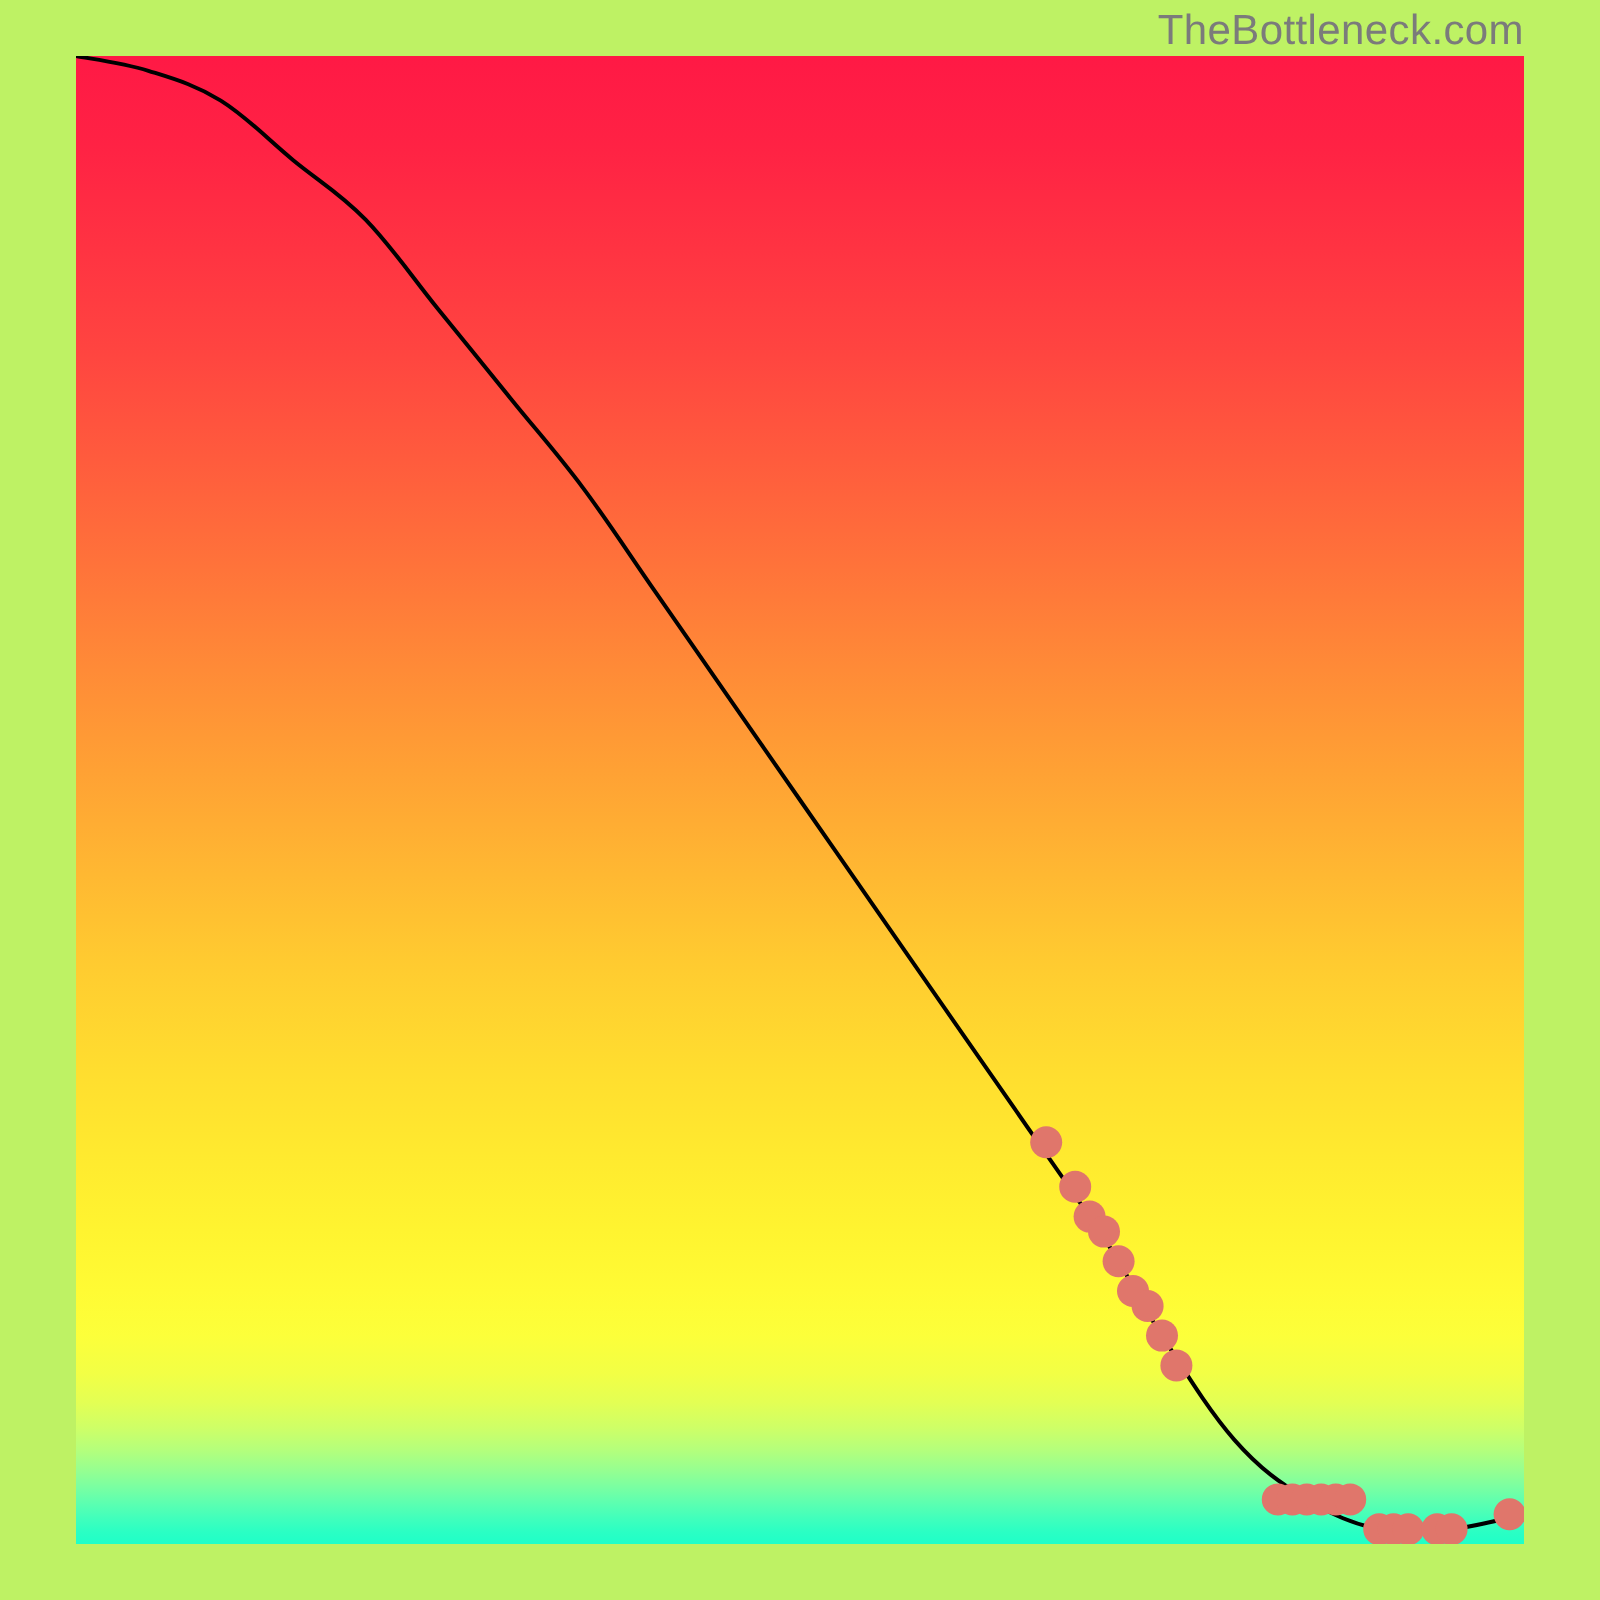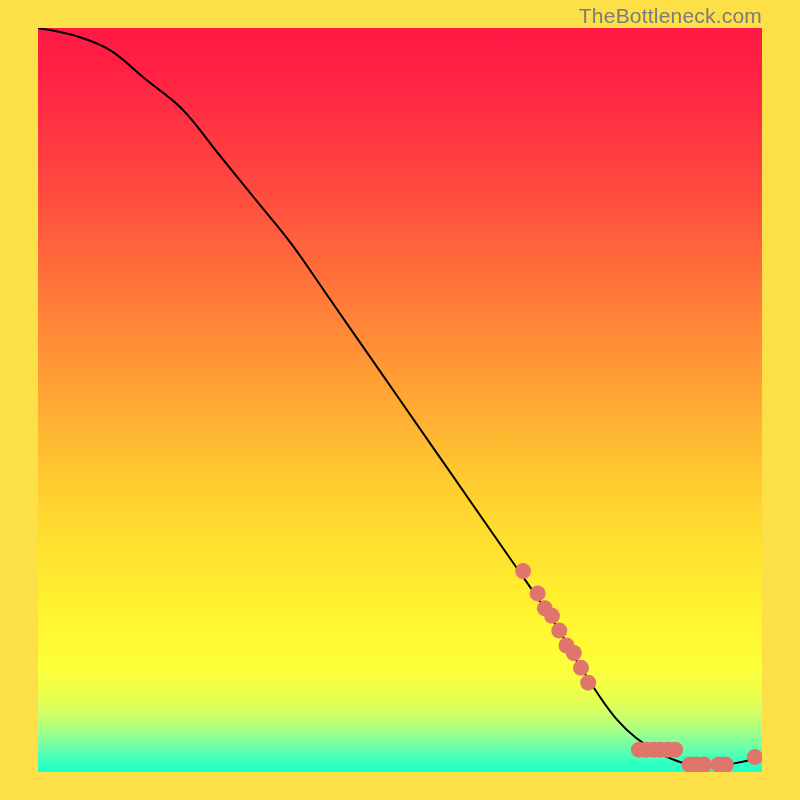--- a/index.html
+++ b/index.html
@@ -8,21 +8,21 @@
     width: 800px;
     height: 800px;
     background: #000;
     overflow: hidden;
     font-family: Arial, Helvetica, sans-serif;
   }
   .stage {
     position: relative;
     width: 800px;
     height: 800px;
-    background: #fde047;
+    background: #bef264;
   }
   
   .plot-area {
     position: absolute;
     left: 38px;
     top: 28px;
     width: 724px;
     height: 744px;
   }
   .gradient {

